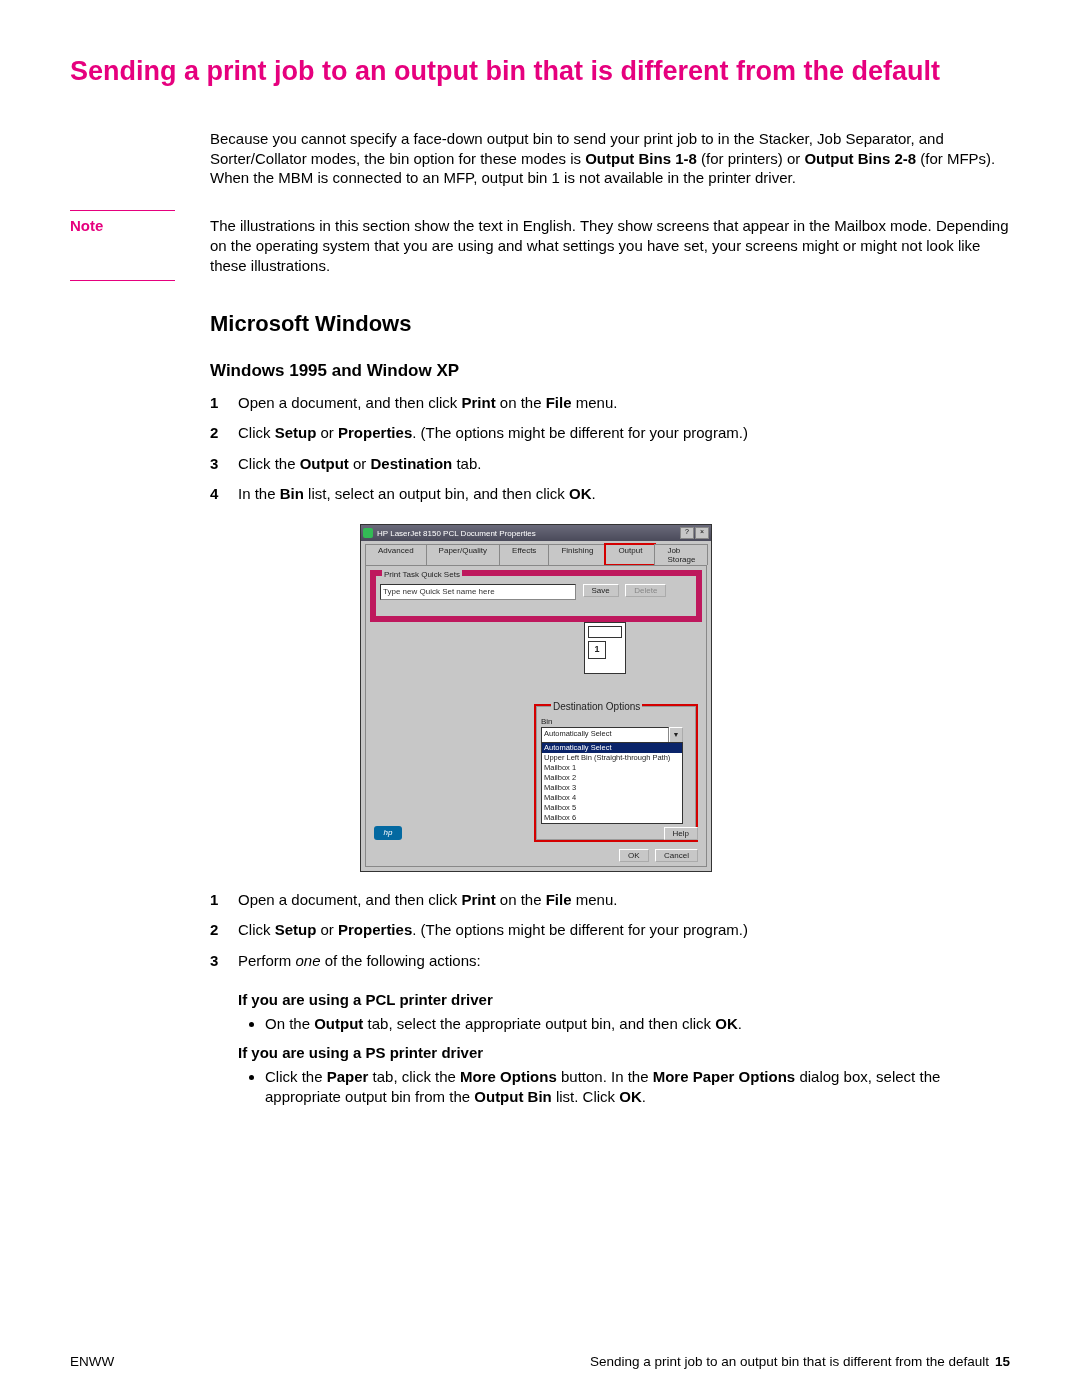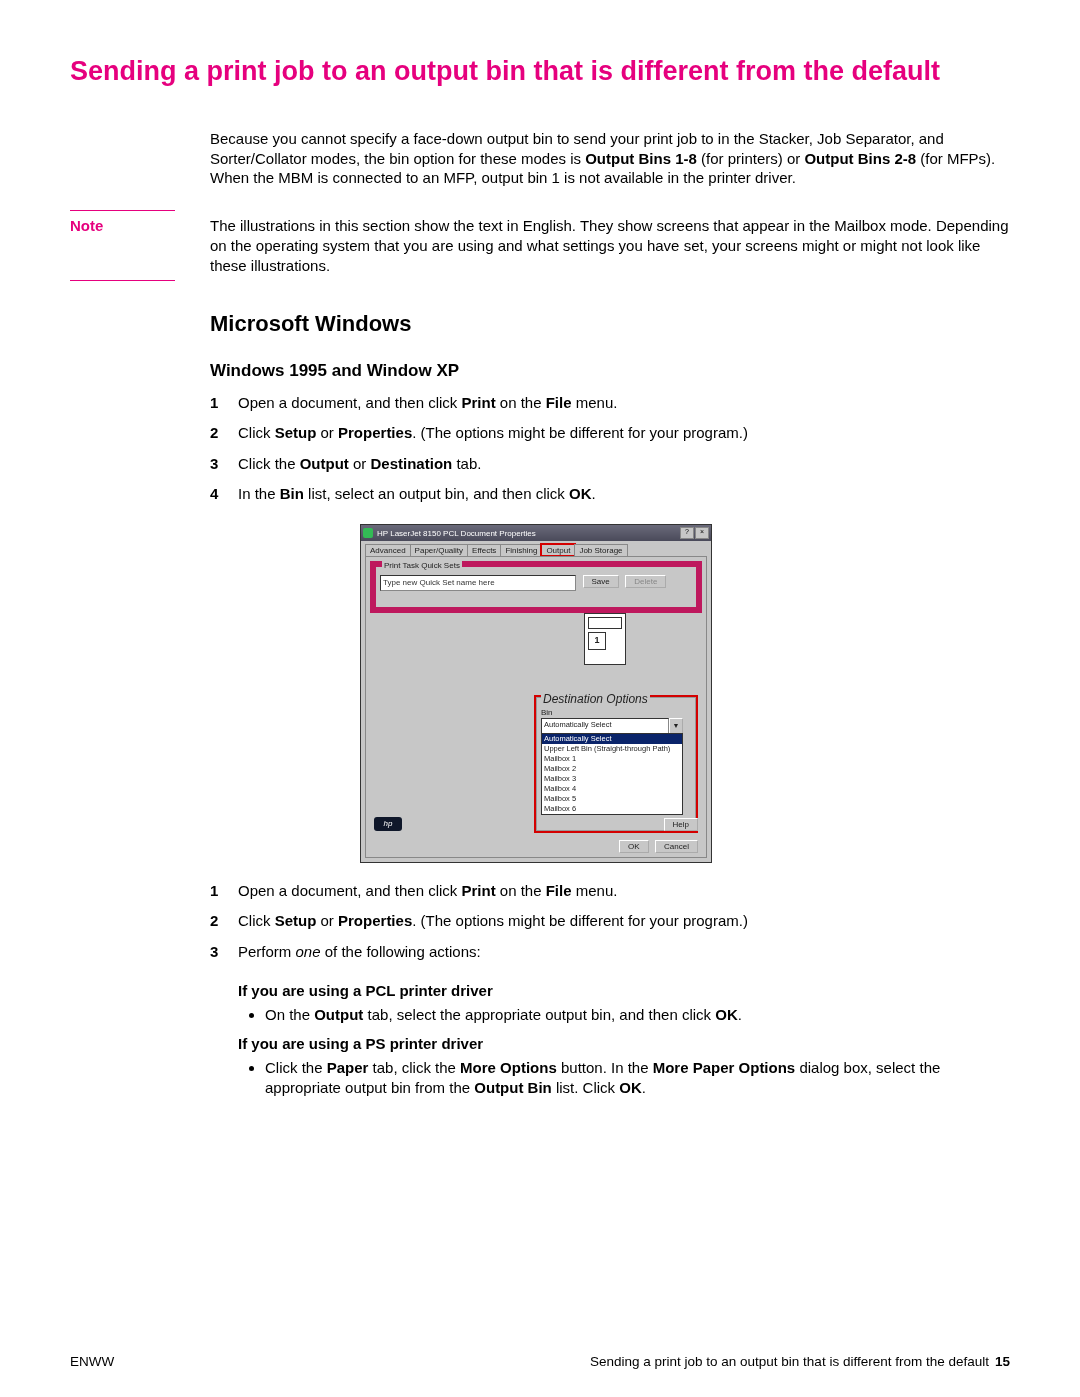--- a/index.html
+++ b/index.html
@@ -152,21 +152,21 @@
   }
   .tabs {
     padding: 3px 4px 0 4px;
     display: flex;
     gap: 0;
   }
   .tab {
     border: 1px solid #888;
     border-bottom: none;
     background: #c7c7c7;
-    padding: 1px 4px;
+    padding: 1px 12px;
     font-size: 8px;
     margin-right: -1px;
     filter: blur(0.3px);
   }
   .tab.hl { outline: 2px solid #d40000; outline-offset: -1px; }
   .panel {
     border: 1px solid #888;
     margin: 0 4px 4px 4px;
     background: #c7c7c7;
     padding: 4px;
@@ -217,22 +217,22 @@
   }
   .dest-group {
     position: absolute;
     left: 170px; top: 140px;
     width: 150px; height: 120px;
     border: 1px solid #999;
     outline: 2px solid #d40000;
     padding: 8px 4px 4px 4px;
   }
   .dest-group .lbl {
-    position:absolute; top:-6px; left:4px; background:#c7c7c7; padding:0 2px;
-    font-size:12px; filter: blur(0.4px); font-style: italic;
+    position:absolute; top:-6px; left:14px; background:#c7c7c7; padding:0 2px;
+    font-size:10px; filter: blur(0.4px);
   }
   .bin-lbl { font-size:8px; margin:2px 0 1px 0; filter: blur(0.4px);}
   .bin-combo {
     width: 126px; height: 14px; background:#fff; border:1px inset #888;
     display:inline-block;
   }
   .bin-arrow {
     display:inline-block; width:12px; height:14px; border:1px outset #fff;
     background:#c7c7c7; text-align:center; font-size:7px; line-height:13px;
     vertical-align:top;
@@ -246,21 +246,21 @@
     position: relative;
     top: -1px;
     width: 140px;
     background:#fff;
     border:1px solid #333;
     height: 80px;
     overflow:hidden;
   }
   .hp-chip {
     position:absolute; left:8px; bottom:26px;
-    width:28px; height:14px; background:#0f172a; border-radius:3px;
+    width:28px; height:14px; background:#0369a1; border-radius:3px;
     color:#fff; font-size:8px; font-style:italic; text-align:center; line-height:14px;
   }
   .help-btn {
     position:absolute; right:8px; bottom:26px;
   }
   .dlg-footer {
     position:absolute; right:8px; bottom:4px;
   }
 </style>
 </head>

